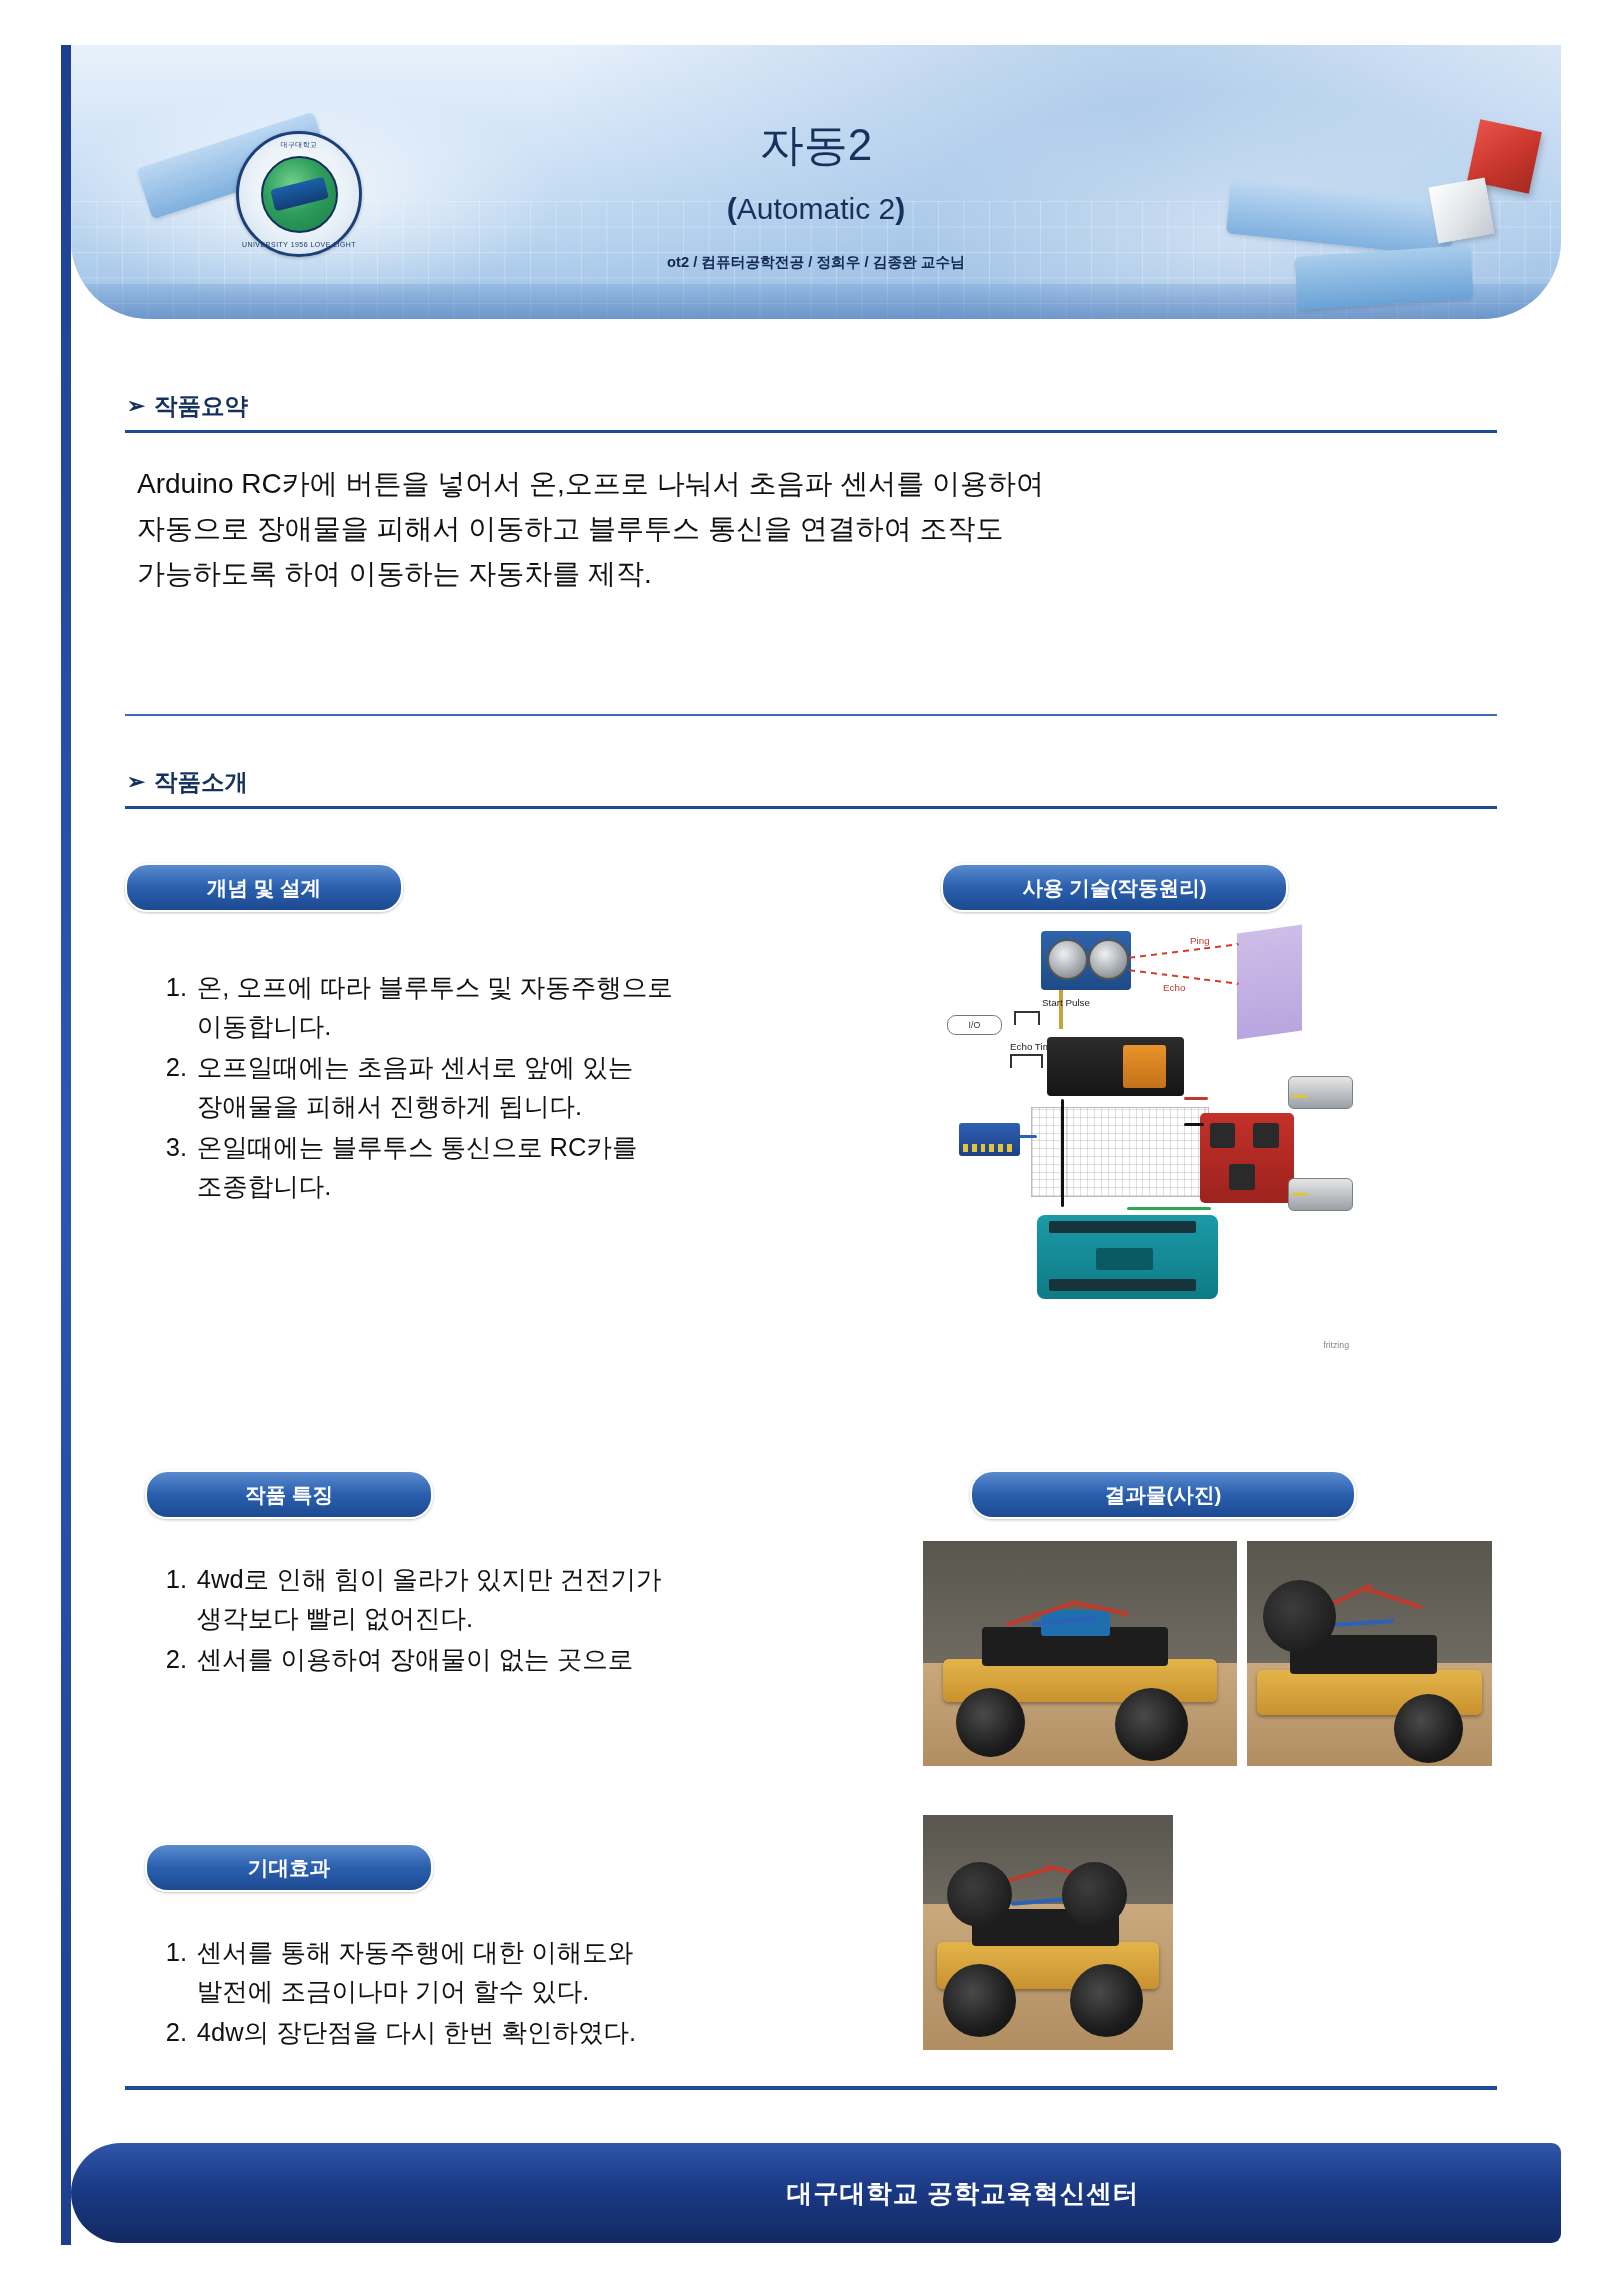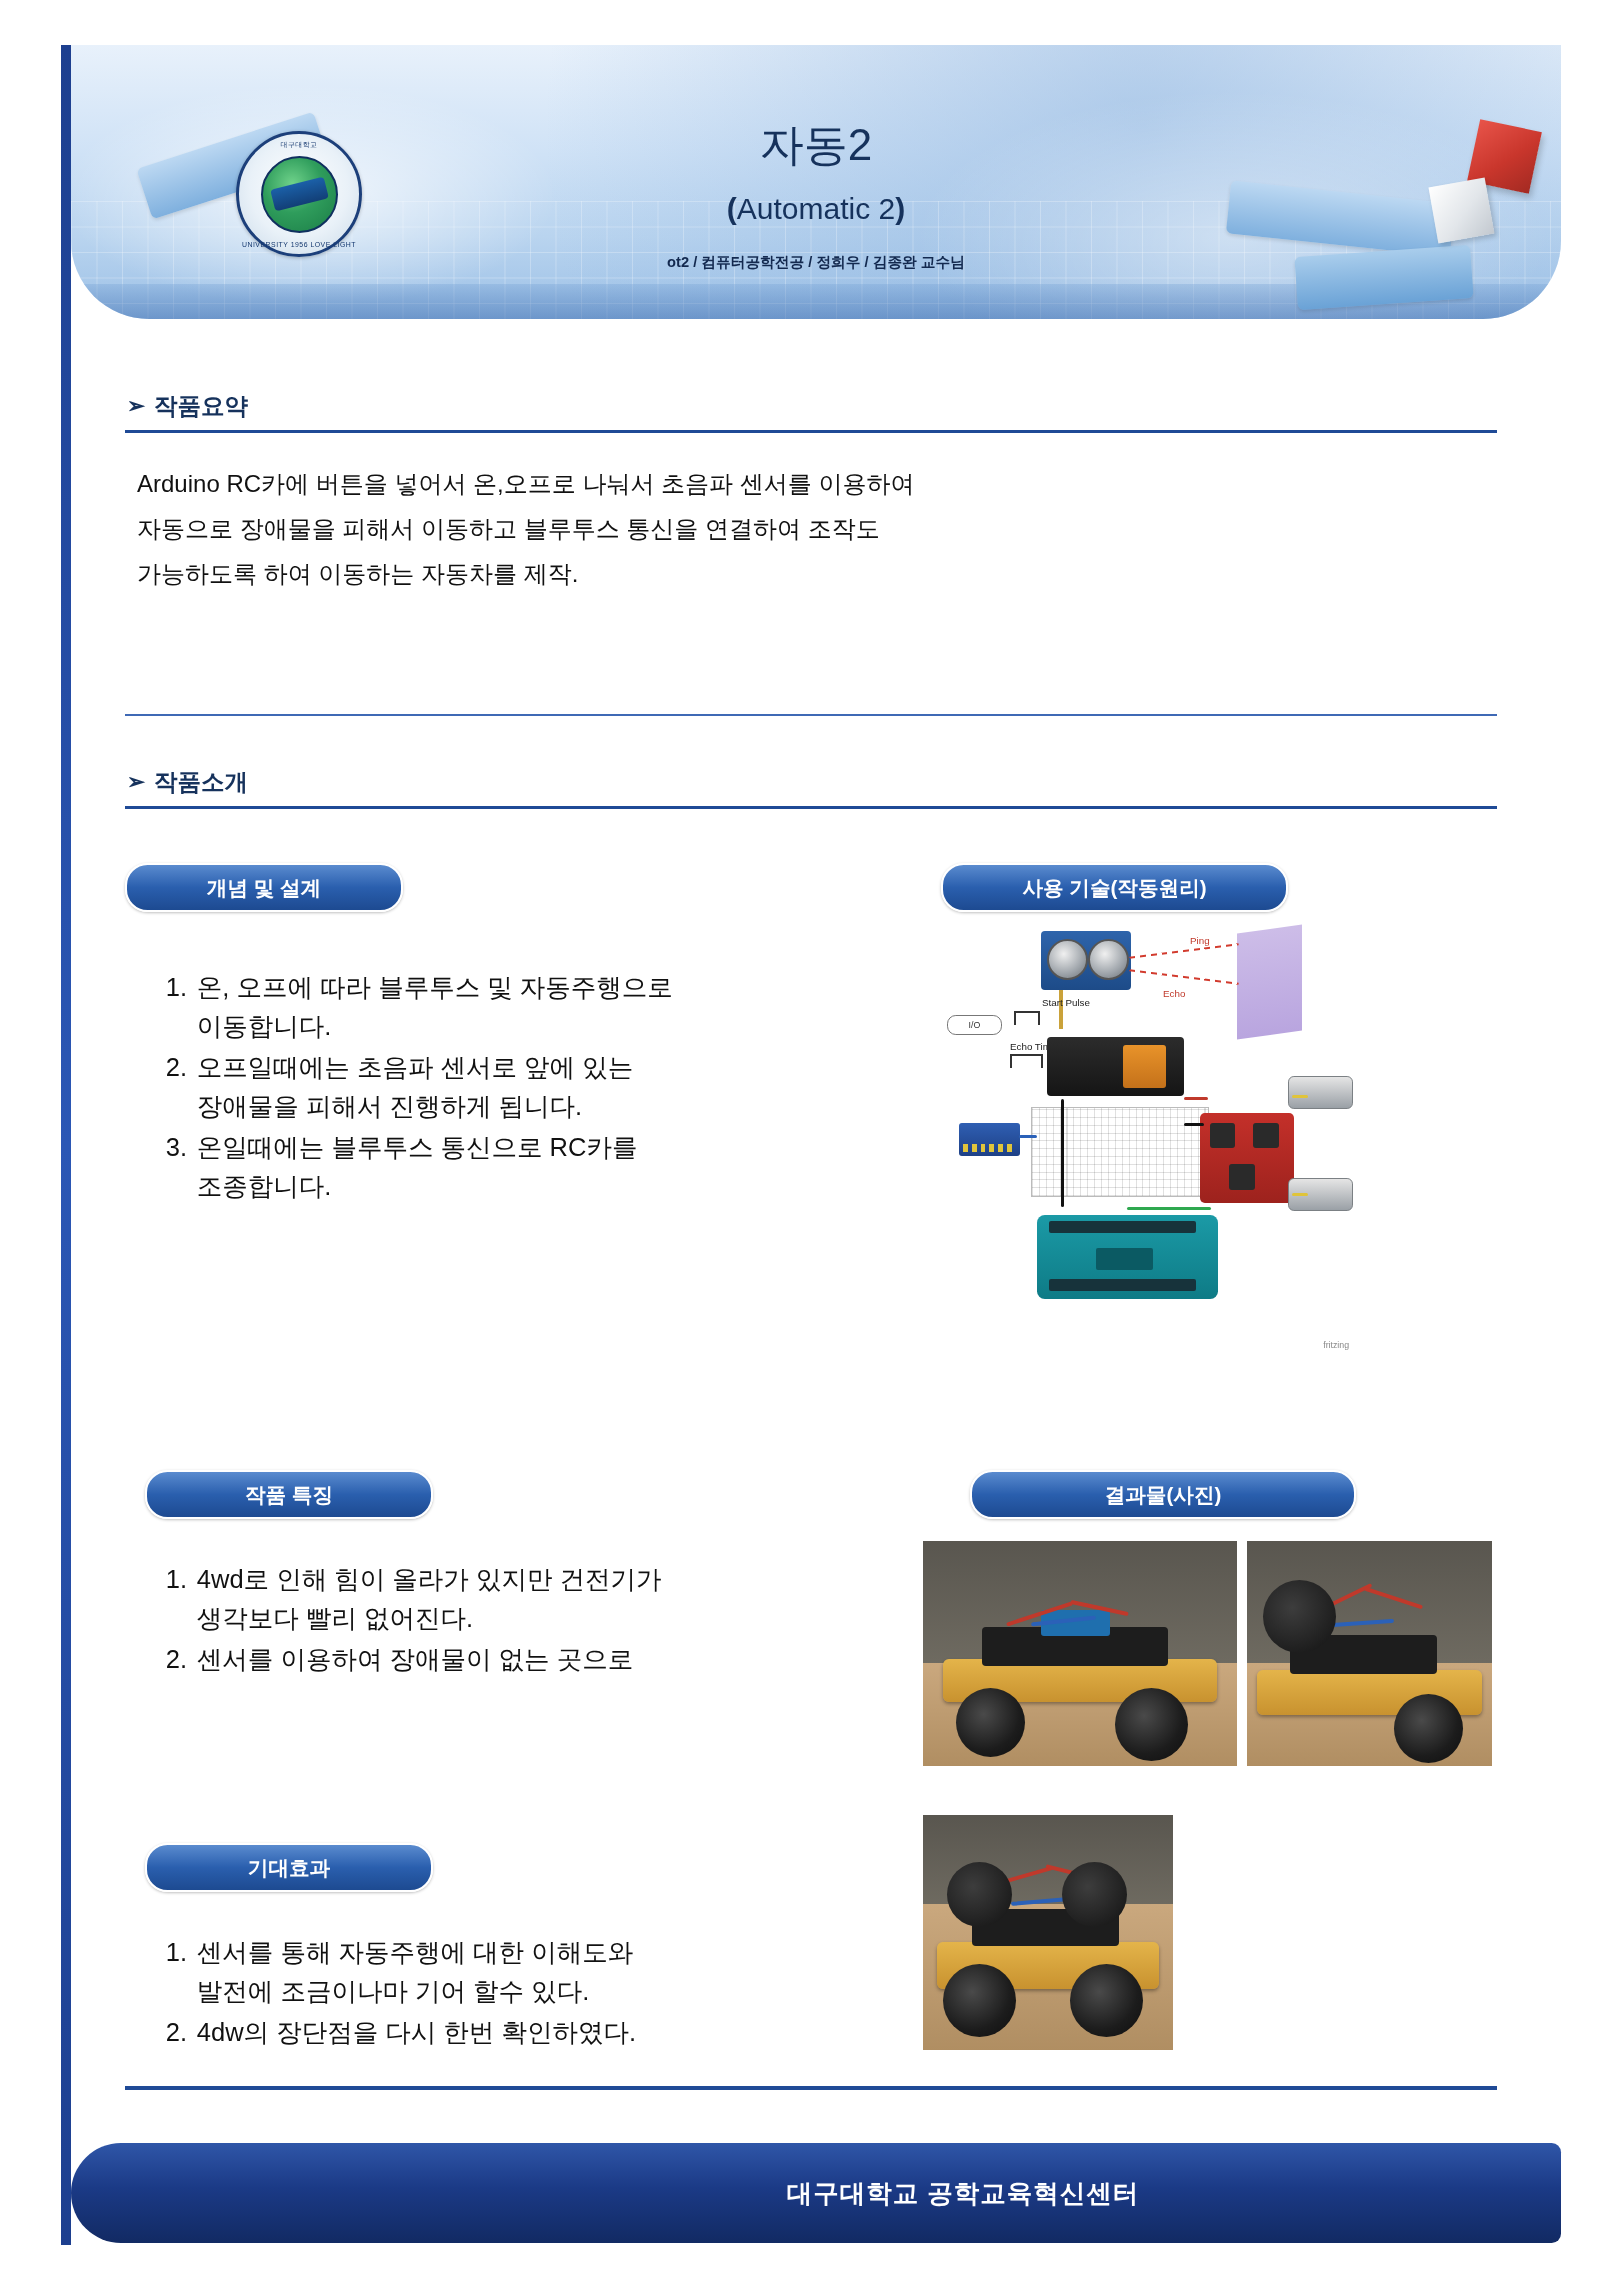--- a/index.html
+++ b/index.html
@@ -186,21 +186,21 @@
   .thin-rule {
     position: absolute;
     height: 2px;
     background: #3f69b5;
   }
 
   .summary-text {
     position: absolute;
     left: 137px;
     width: 1353px;
-    font-size: 24px;
+    font-size: 28px;
     line-height: 45px;
     color: #111;
   }
 
   
   .pill {
     position: absolute;
     height: 45px;
     border-radius: 22.5px;
     background: linear-gradient(180deg,#4f82c8 0%, #2a5fae 45%, #1b4race 100%);
@@ -501,21 +501,21 @@
   <div class="fig-circuit">
     <div class="uss">
       <div class="eye l"></div>
       <div class="eye r"></div>
     </div>
     <div class="uss-legs"></div>
     <div class="wall"></div>
     <div class="ping-line"></div>
     <div class="echo-line"></div>
     <div class="lbl" style="left:232px; top:13.7px; color:#c0392b;padding-left:15px;">Ping</div>
-    <div class="lbl" style="left:220px; top:67px; color:#c0392b;">Echo</div>
+    <div class="lbl" style="left:220px; top:61px; color:#c0392b;">Echo</div>
     <div class="lbl" style="left:67px; top:76px;margin-left:32px;">Start Pulse</div>
     <div class="lbl" style="left:67px; top:120px;">Echo Time Pulse</div>
     <div class="io-pill">I/O</div>
     <div class="pulse-mark" style="left:71px; top:90px; width:21.6px;"></div>
     <div class="pulse-mark" style="left:67px; top:133px; width:29px;"></div>
 
     <div class="battery">
       <div class="cell"></div>
     </div>
     <div class="breadboard"></div>

